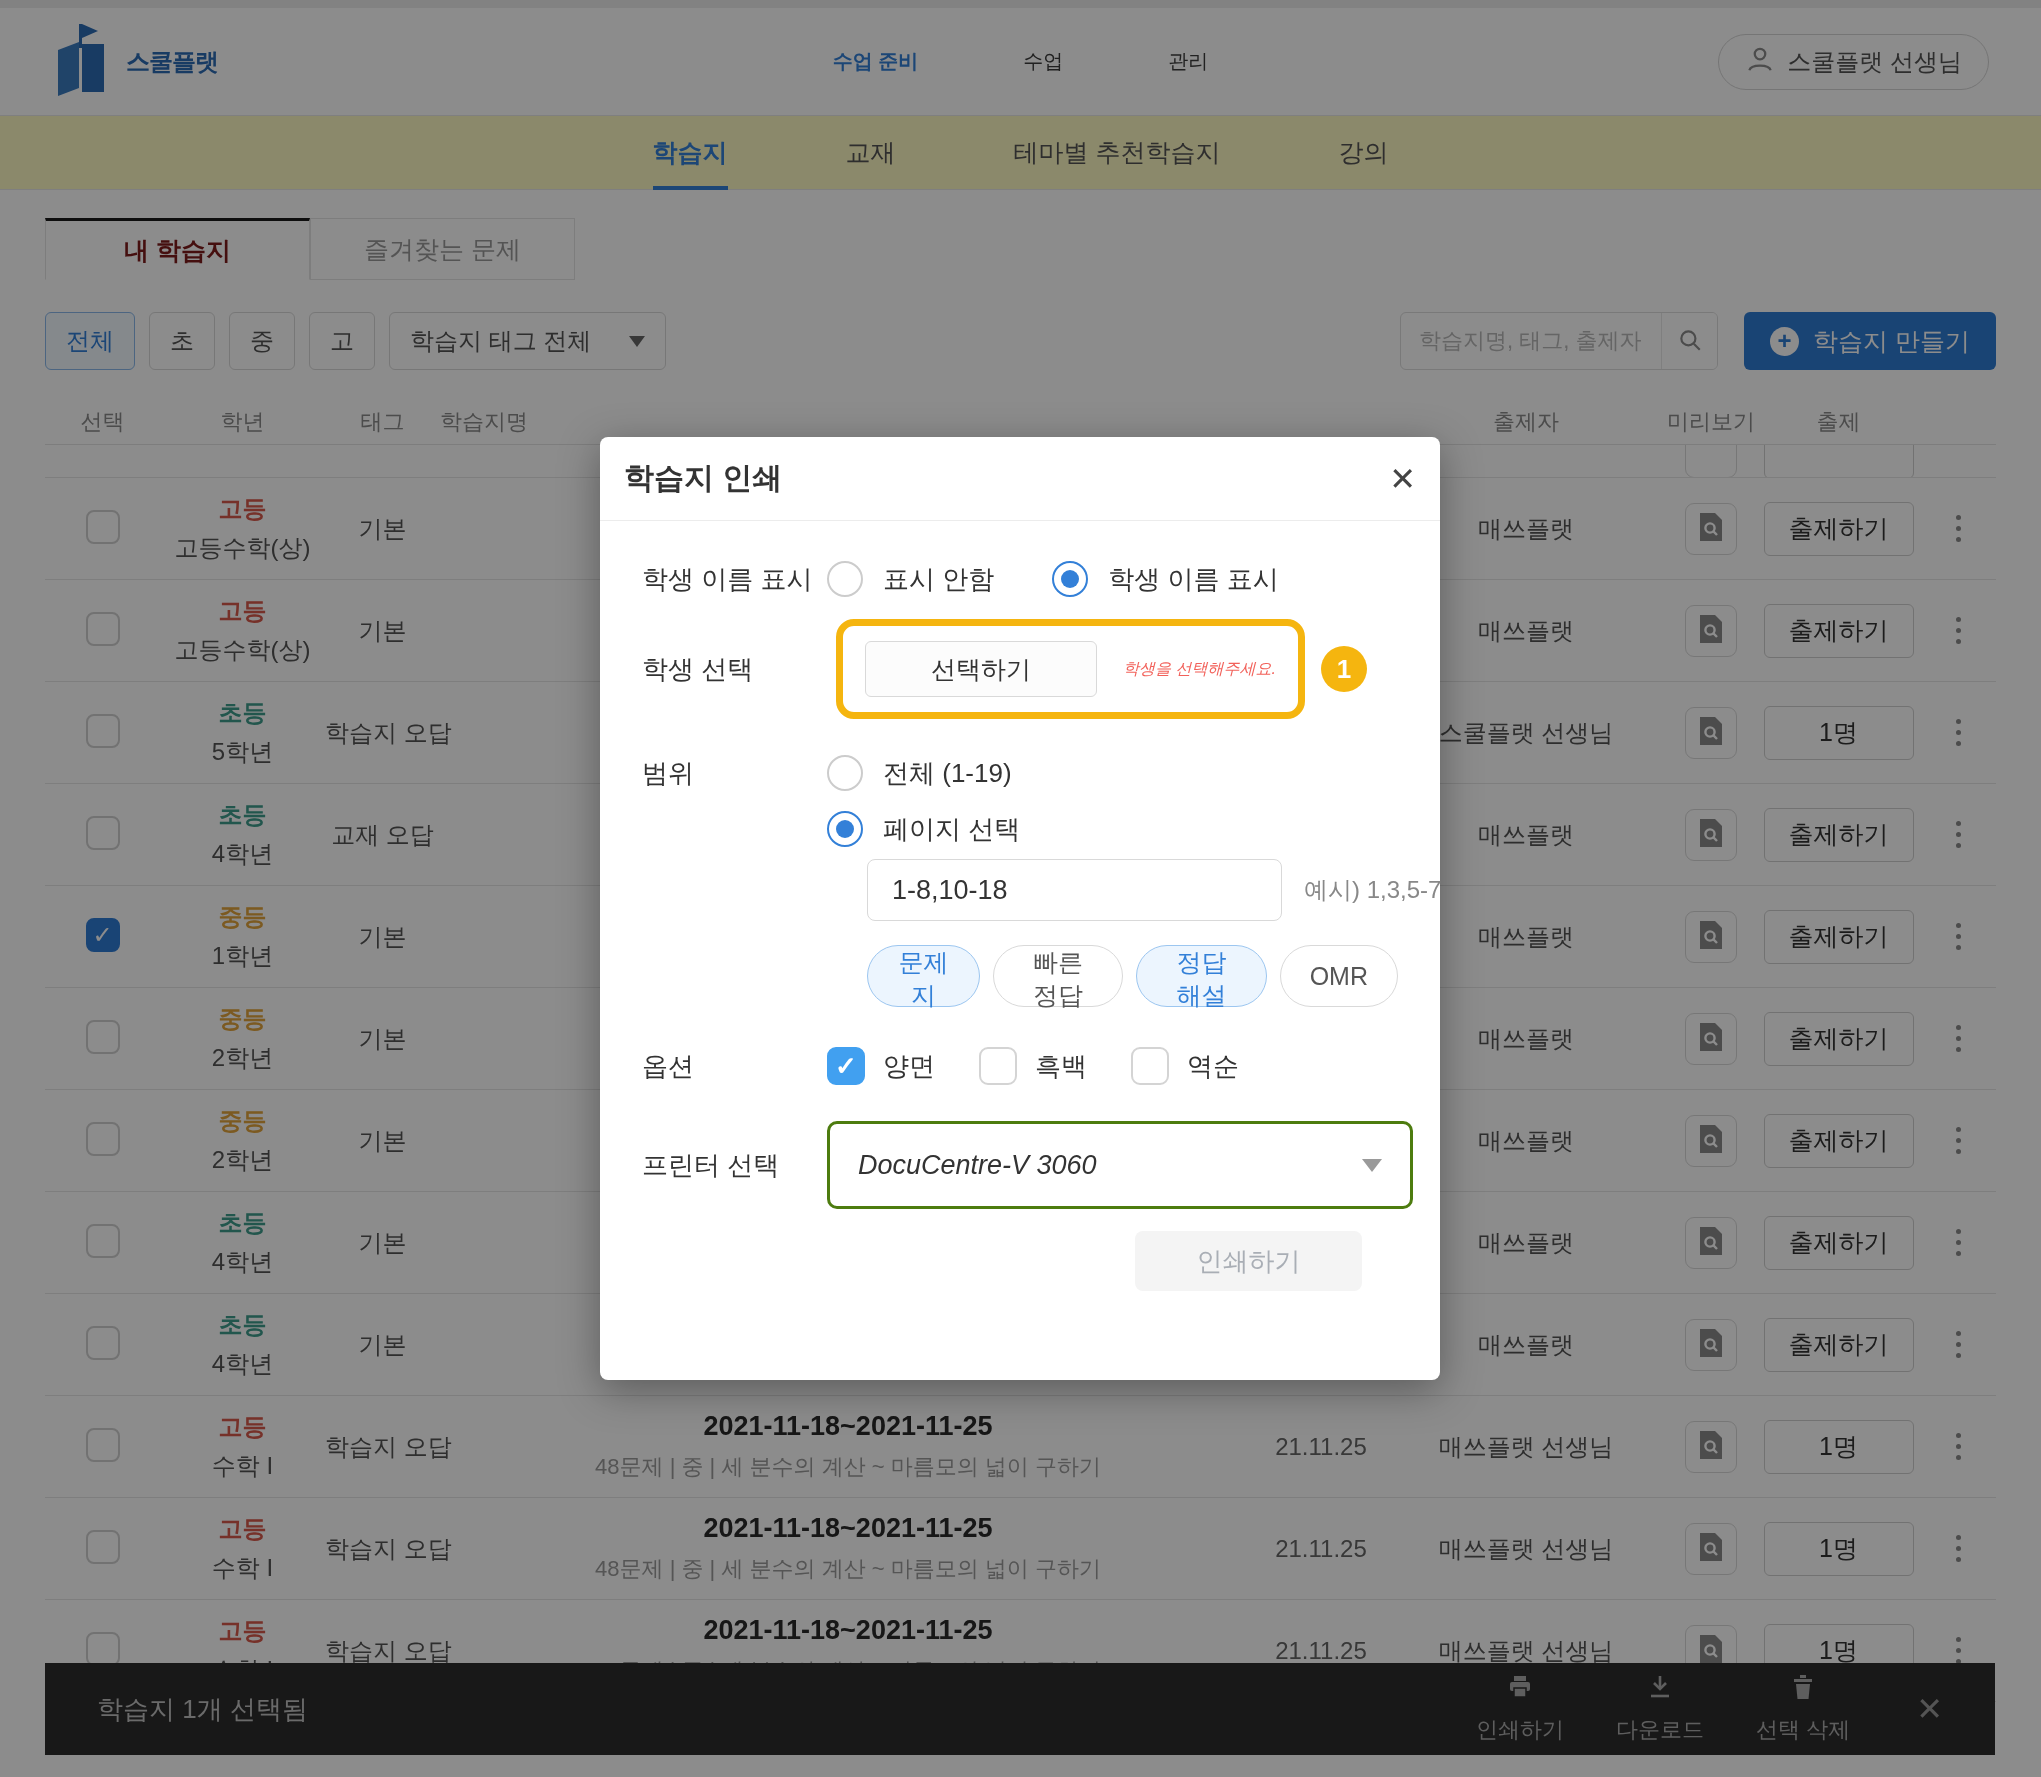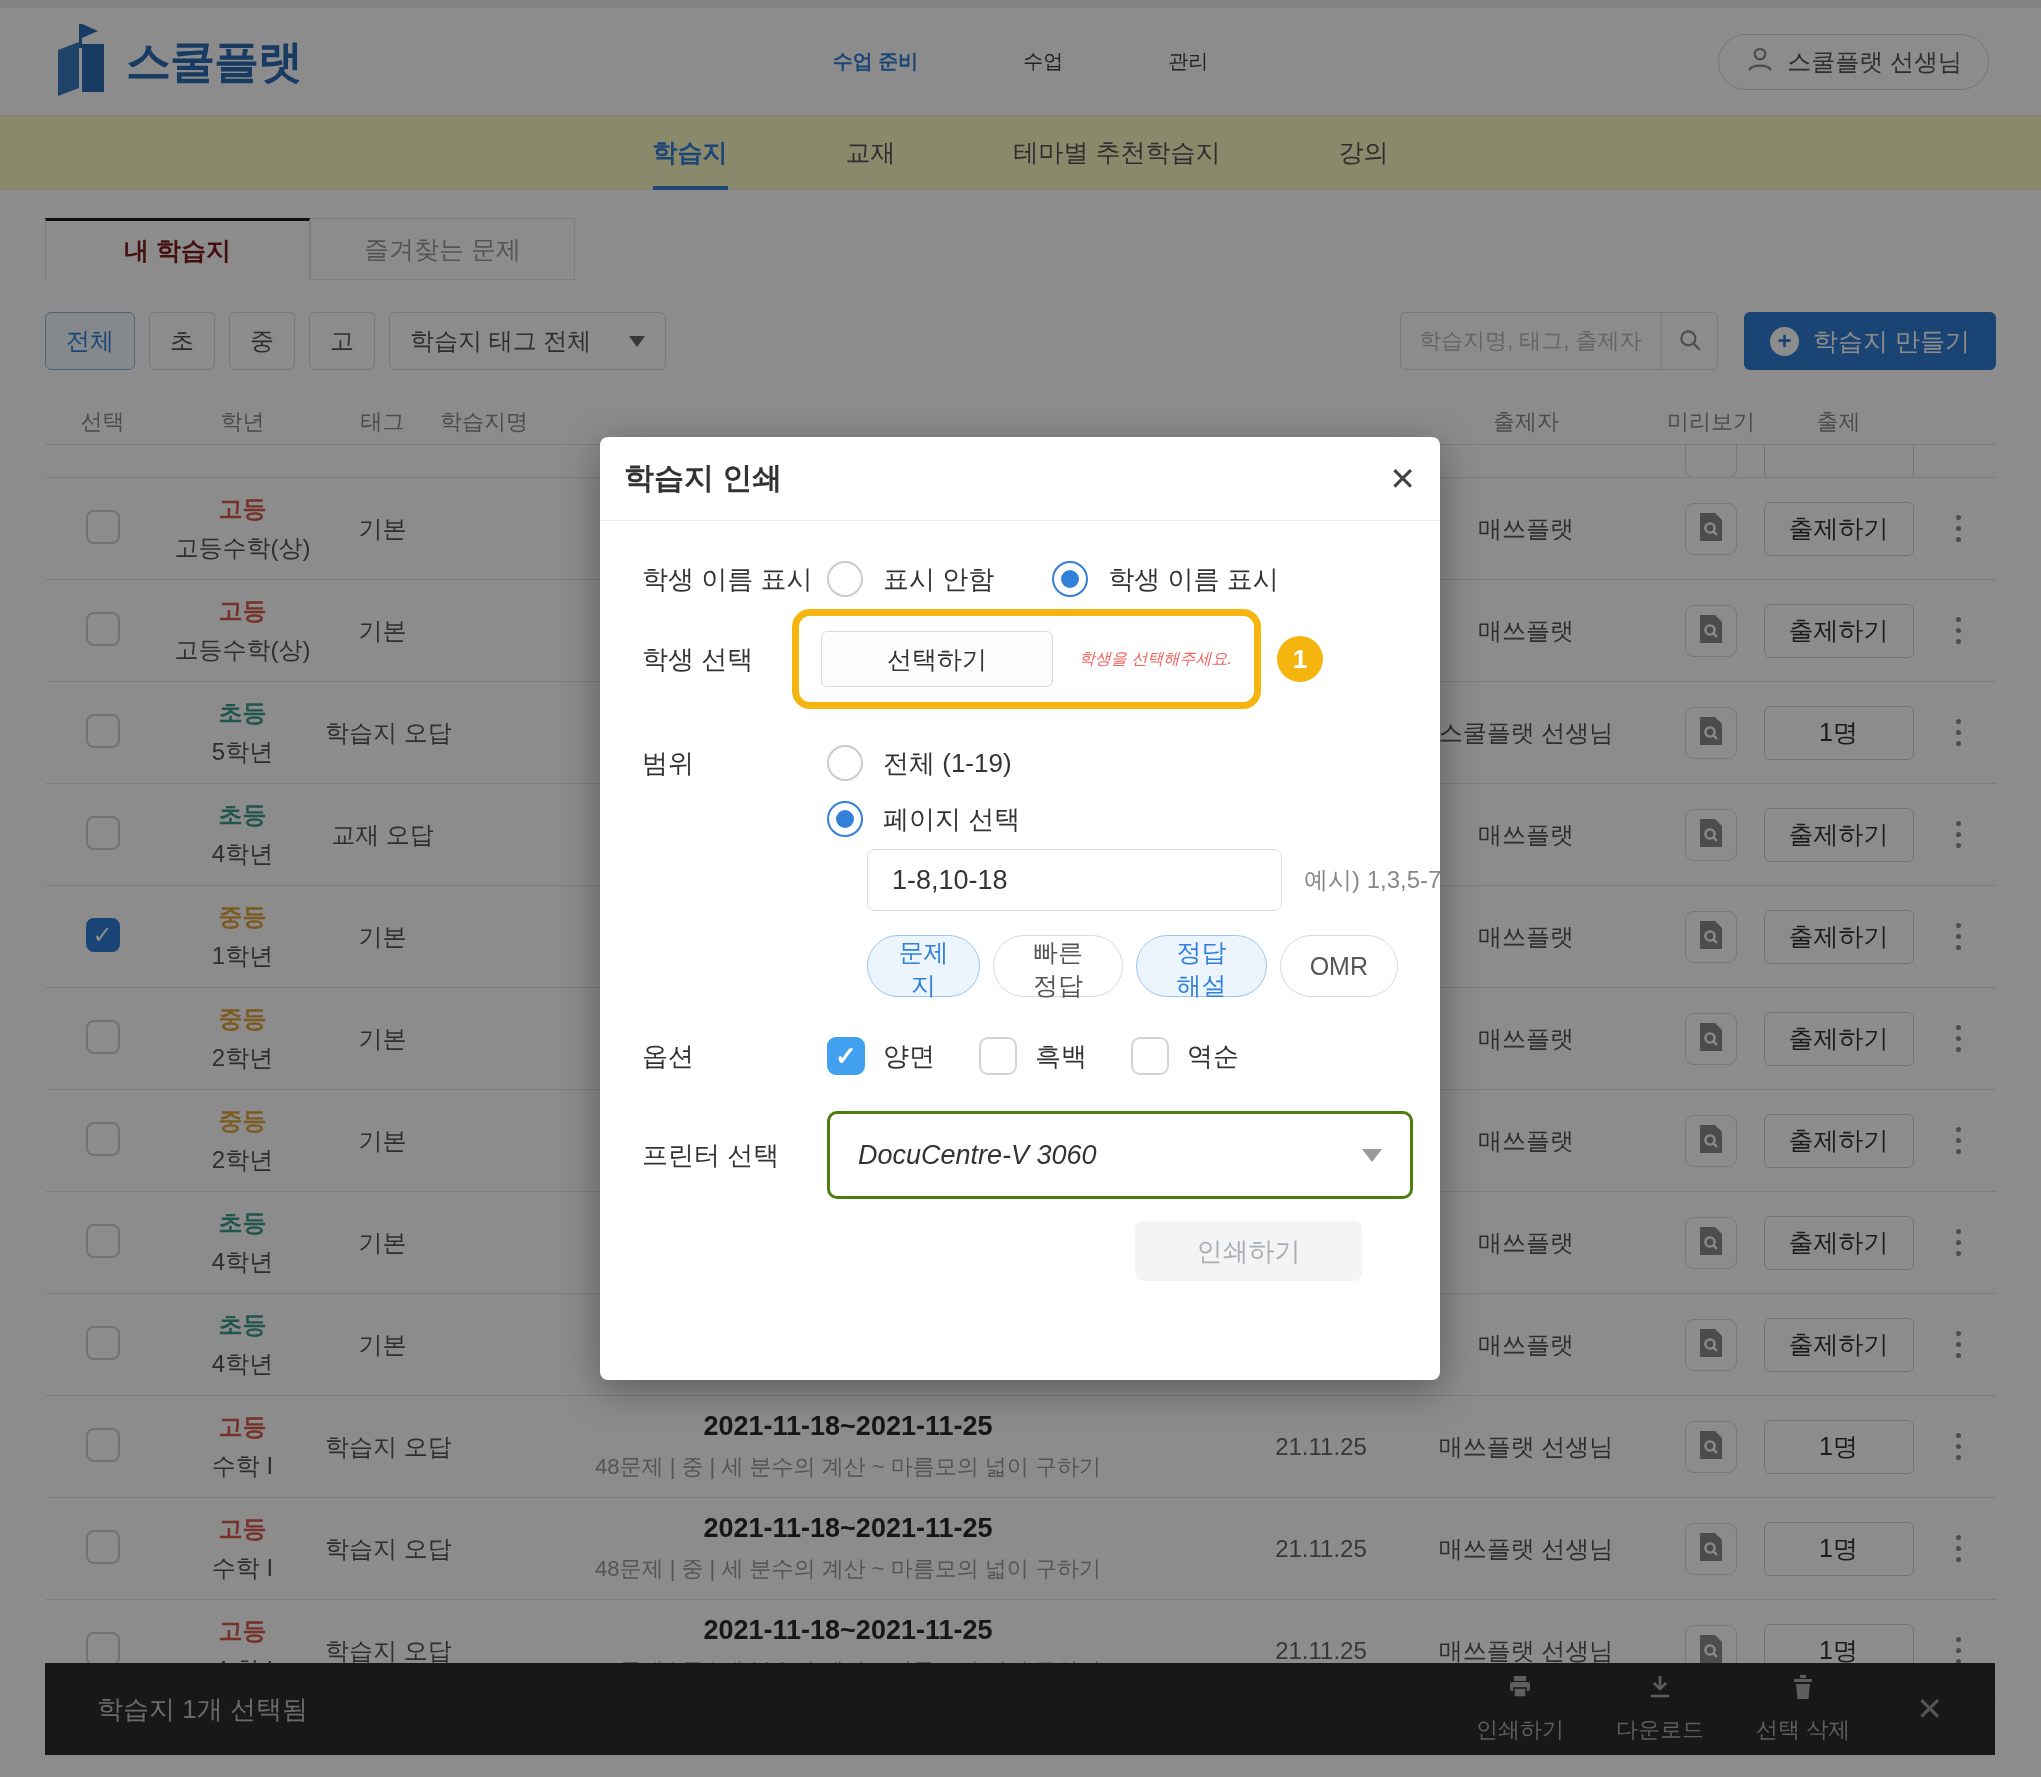--- a/index.html
+++ b/index.html
@@ -11,21 +11,21 @@
     overflow: hidden;
     color:#333;
   }
   
   .top-strip { height:8px; background:#ededed; }
   .header {
     height:107px; background:#fff; display:flex; align-items:center;
     padding:0 52px; position:relative;
   }
   .logo { display:flex; align-items:center; gap:16px; }
-  .logo-text { font-size:45px; font-weight:bold; color:#2d6cb5; letter-spacing:-1px; }
+  .logo-text { font-size:24px; font-weight:bold; color:#2d6cb5; letter-spacing:-1px; }
   .main-nav {
     position:absolute; left:50%; top:0; transform:translateX(-50%);
     height:100%; display:flex; align-items:center; gap:105px;
   }
   .main-nav .nav-item { font-size:20px; color:#3c3c3c; font-weight:500; cursor:pointer; white-space:nowrap; }
   .main-nav .nav-item.active { color:#3380d8; font-weight:bold; }
   .user-pill {
     margin-left:auto; display:flex; align-items:center; gap:12px;
     border:1px solid #d5d5d5; border-radius:34px; height:56px; padding:0 26px;
     font-size:24px; color:#555; background:#fff;
@@ -159,21 +159,21 @@
   .frow { display:grid; grid-template-columns:185px 1fr; align-items:center; }
   .flabel { font-size:26px; color:#333; font-weight:500; }
   .radios { display:flex; align-items:center; gap:58px; }
   .ropt { display:flex; align-items:center; gap:20px; font-size:26px; color:#333; cursor:pointer; }
   .radio {
     width:36px; height:36px; border-radius:50%; border:2px solid #ccc; background:#fff;
     display:inline-block; position:relative; flex:none;
   }
   .radio.sel { border-color:#3380d8; }
   .radio.sel::after { content:""; position:absolute; inset:7px; border-radius:50%; background:#3380d8; }
-  .student-row { margin-top:12px; align-items:center; }
+  .student-row { margin-top:22px; align-items:center;gap:44px; }
   .student-line { display:flex; align-items:center; margin-left:-35px; }
   .hl-box {
     border:7px solid #f5b50f; border-radius:18px; padding:15px 22px;
     display:inline-flex; align-items:center; gap:26px; background:#fff;
   }
   .select-btn {
     width:232px; height:56px; border:1px solid #d9d9d9; border-radius:6px; background:#fcfcfc;
     font-size:25px; color:#333; font-family:inherit; cursor:pointer;
   }
   .err { font-size:16px; color:#f2615a; white-space:nowrap;font-style:italic; }

